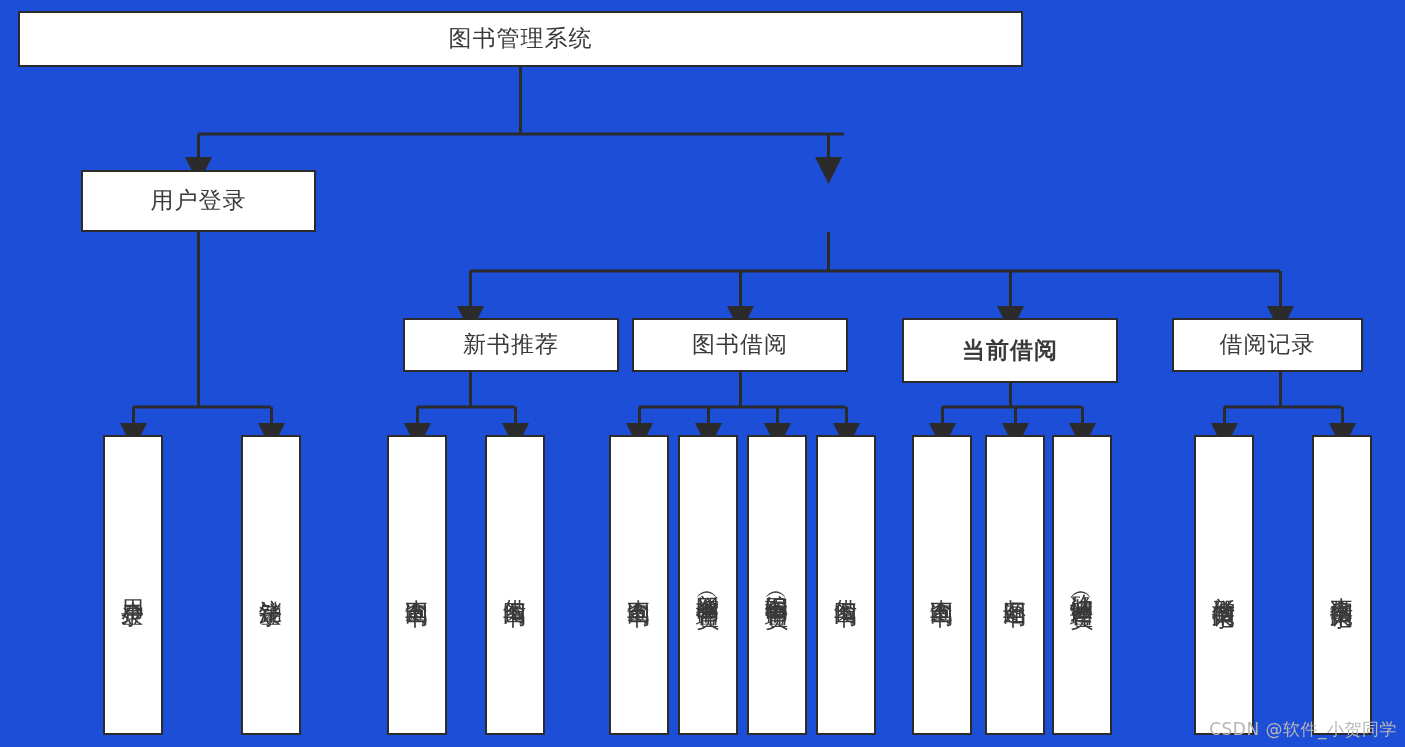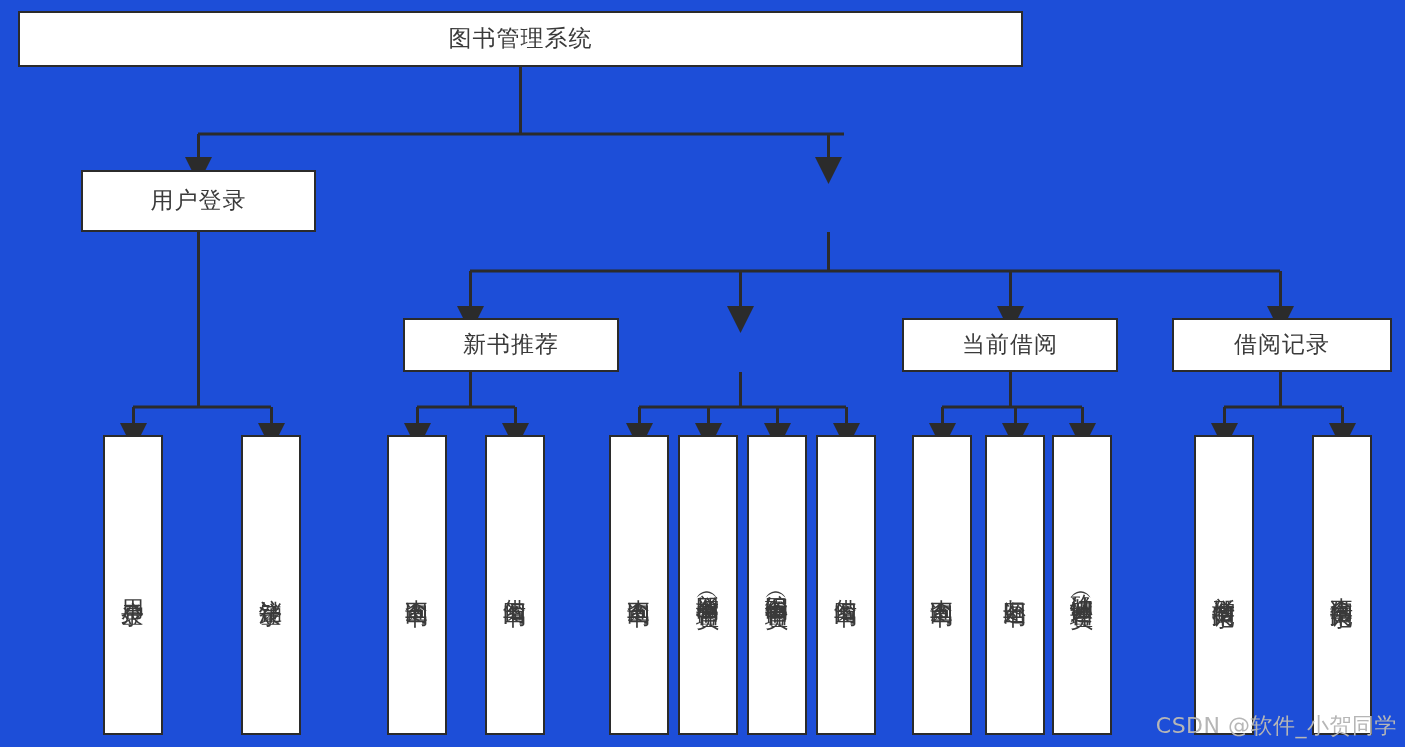--- a/index.html
+++ b/index.html
@@ -50,21 +50,21 @@
   }
   .node.vertical .vlabel {
     writing-mode: vertical-rl;
     text-orientation: upright;
     text-align: center;
   }
   #watermark {
     position: absolute;
     right: 8px;
     bottom: 6px;
-    font-size: 22px;
+    font-size: 17px;
     color: #b6b6b6;
     letter-spacing: 0.5px;
     white-space: nowrap;
     font-family: "DejaVu Sans", "Liberation Sans", sans-serif;
   }
 </style>
 </head>
 <body>
 
 <div id="canvas" style="background: #1d4ed8;">
@@ -123,24 +123,27 @@
     <span>图书管理系统</span>
   </div>
 
   <div class="node horizontal" id="node-user-login" style="left: 81px; top: 170px; width: 235px; height: 62px; border-color: rgb(43, 43, 43); background: rgb(255, 255, 255); color: rgb(58, 58, 58);">
     <span>用户登录</span>
   </div>
 
   <div class="node horizontal" id="node-new-book-recommend" style="left: 362px; top: 318px; width: 216px; height: 54px; border-color: rgb(43, 43, 43); background: rgb(255, 255, 255); color: rgb(58, 58, 58); margin-left: 41px;">
     <span>新书推荐</span>
   </div>
-  <div class="node horizontal" id="node-current-borrow" style="left: 902px; top: 318px; width: 216px; height: 54px; border-color: rgb(43, 43, 43); background: rgb(255, 255, 255); color: rgb(58, 58, 58);">
+  <div class="node horizontal" id="node-book-borrow" style="left: 632px; top: 318px; width: 216px; height: 54px; border-color: rgb(43, 43, 43); background: rgb(255, 255, 255); color: rgb(58, 58, 58);">
+    <span>图书借阅</span>
+  </div>
+  <div class="node horizontal" id="node-current-borrow" style="left: 902px; top: 318px; width: 216px; height: 65px; border-color: rgb(43, 43, 43); background: rgb(255, 255, 255); color: rgb(58, 58, 58); font-weight: bold;">
     <span>当前借阅</span>
   </div>
-  <div class="node horizontal" id="node-borrow-record" style="left: 1172px; top: 318px; width: 220px; height: 54px; border-color: rgb(43, 43, 43); background: rgb(255, 255, 255); color: rgb(58, 58, 58);">
+  <div class="node horizontal" id="node-borrow-record" style="left: 1172px; top: 318px; width: 191px; height: 54px; border-color: rgb(43, 43, 43); background: rgb(255, 255, 255); color: rgb(58, 58, 58);">
     <span>借阅记录</span>
   </div>
 
   <div class="node vertical" id="node-leaf-user-login" style="left: 103px; top: 435px; width: 60px; height: 300px; border-color: rgb(43, 43, 43); background: rgb(255, 255, 255); color: rgb(58, 58, 58);">
     <span class="vlabel">用户登录</span>
   </div>
   <div class="node vertical" id="node-leaf-user-logout" style="left: 241px; top: 435px; width: 60px; height: 300px; border-color: rgb(43, 43, 43); background: rgb(255, 255, 255); color: rgb(58, 58, 58);">
     <span class="vlabel">注销登录</span>
   </div>
   <div class="node vertical" id="node-leaf-query-book-rec" style="left: 387px; top: 435px; width: 60px; height: 300px; border-color: rgb(43, 43, 43); background: rgb(255, 255, 255); color: rgb(58, 58, 58);">

